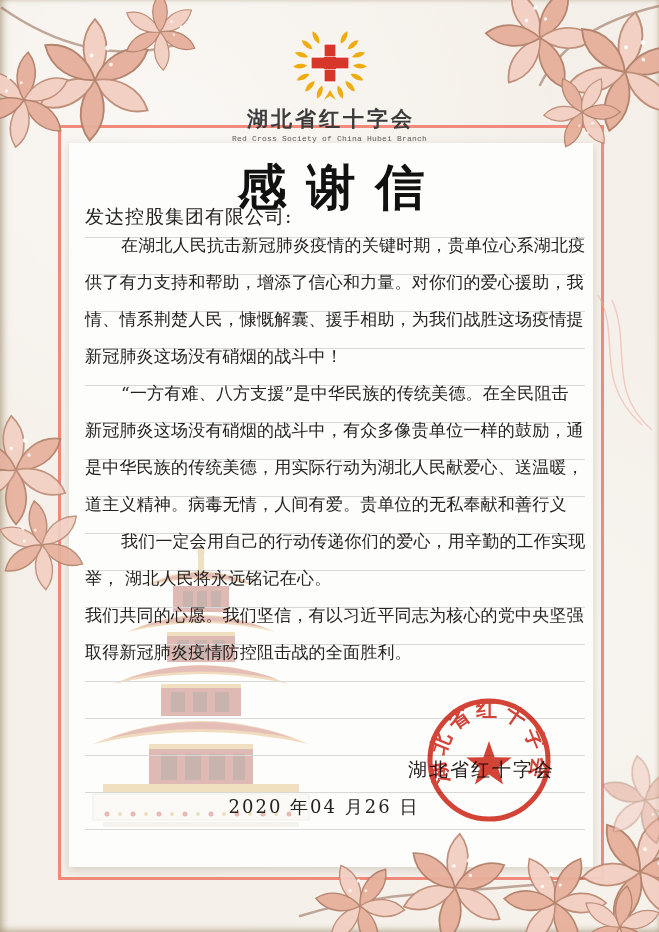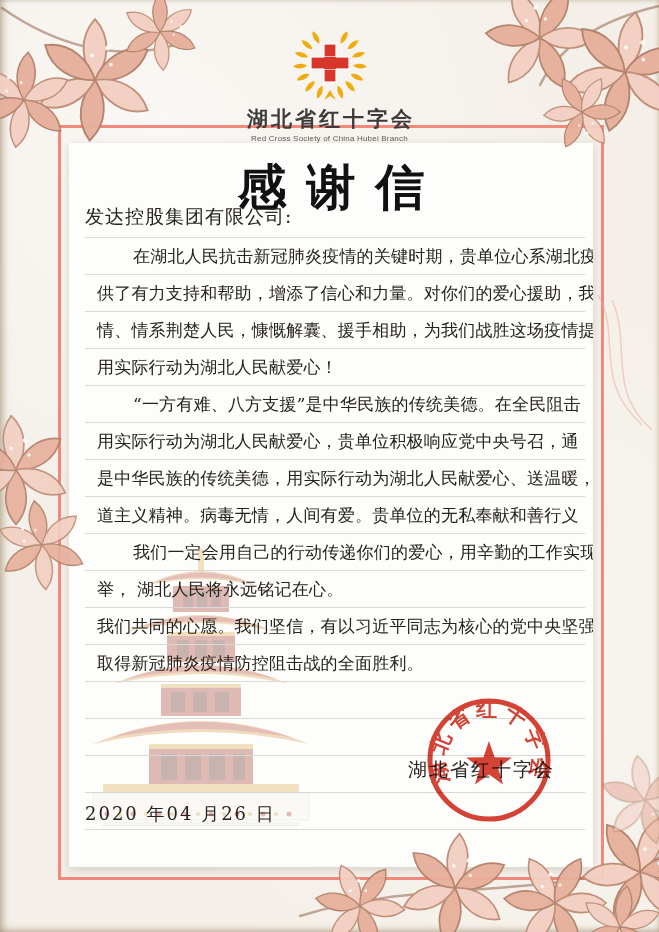--- a/index.html
+++ b/index.html
@@ -19,39 +19,39 @@
       inset 7px 0 7px -4px rgba(150,128,92,.55),
       inset -4px 0 5px -3px rgba(150,128,92,.35),
       inset 0 -6px 6px -4px rgba(150,128,92,.5),
       inset 0 3px 4px -3px rgba(150,128,92,.3);
   }
   
   .logo-block{position:absolute;top:24px;left:0;width:659px;display:flex;flex-direction:column;align-items:center;z-index:6;}
   .logo-block svg{display:block;}
   .org-name{margin-top:3px;font-family:"DejaVu Sans","Liberation Sans",sans-serif;font-weight:bold;
     font-size:21px;letter-spacing:3px;color:#3b3b3b;text-indent:3px;}
-  .org-name-en{margin-top:1px;font-family:Liberation Sans, sans-serif;
+  .org-name-en{margin-top:1px;font-family:Liberation Mono, monospace;
     font-size:8px;color:#5d5a57;letter-spacing:.2px;}
   
   .frame{position:absolute;left:58px;top:125px;width:546px;height:755px;border:3px solid var(--frame);z-index:1;}
   .paper{position:absolute;left:69px;top:143px;width:524px;height:724px;background:var(--paper);
     box-shadow:0 3px 9px rgba(110,90,70,.22);z-index:2;overflow:hidden;}
   .rule-lines{position:absolute;left:16px;right:8px;top:58px;height:630px;
     background:repeating-linear-gradient(to bottom, transparent 0 36px, var(--rule) 36px 37px);}
   .letter-title{position:absolute;left:0;top:12px;width:100%;text-align:center;
     font-size:49px;font-weight:bold;letter-spacing:20px;text-indent:20px;color:#111;}
   .salutation{position:absolute;left:16px;top:59px;height:28px;line-height:28px;
     font-size:19px;color:var(--ink);letter-spacing:1px;}
-  .rows{position:absolute;left:16px;top:95px;width:498px;margin-left:12px;}
+  .rows{position:absolute;left:16px;top:84px;width:498px;}
   .row{height:37px;line-height:37px;font-size:17px;letter-spacing:.2px;color:var(--ink);white-space:nowrap;}
   .row.indent{text-indent:36px;}
   .signature{position:absolute;left:16px;top:608px;width:498px;height:37px;line-height:37px;
     text-align:right;padding-right:28px;font-size:19px;letter-spacing:2px;color:var(--ink);}
   .dateline{position:absolute;left:16px;top:645px;width:498px;height:37px;line-height:37px;
-    text-align:left;padding-right:20px;font-size:18px;letter-spacing:2px;color:var(--ink);margin-top:7px;}
+    text-align:center;padding-right:20px;font-size:18px;letter-spacing:2px;color:var(--ink);}
   
   .seal{position:absolute;left:423px;top:694px;width:132px;height:132px;z-index:4;
     mix-blend-mode:multiply;opacity:.88;pointer-events:none;filter:blur(.2px);}
   .seal-ring{stroke:var(--seal-red);}
   .seal-star{fill:var(--seal-red);}
   .seal-text{fill:var(--seal-red);font-family:"DejaVu Sans","Liberation Sans",sans-serif;
     font-size:21px;font-weight:bold;letter-spacing:5px;}
   
   .decor{position:absolute;left:0;top:0;width:659px;height:932px;z-index:5;pointer-events:none;}
   .p1{fill:var(--flower-light);stroke:#bd8a74;stroke-width:1;}
@@ -142,25 +142,25 @@
     <div class="salutation">发达控股集团有限公司:</div>
 
     <div class="rows">
 
         <div class="row indent">在湖北人民抗击新冠肺炎疫情的关键时期，贵单位心系湖北疫</div>
 
         <div class="row">供了有力支持和帮助，增添了信心和力量。对你们的爱心援助，我</div>
 
         <div class="row">情、情系荆楚人民，慷慨解囊、援手相助，为我们战胜这场疫情提</div>
 
-        <div class="row">用实际行动为湖北人民献爱心！</div>
+        <div class="row">新冠肺炎这场没有硝烟的战斗中！</div>
 
         <div class="row indent">“一方有难、八方支援”是中华民族的传统美德。在全民阻击</div>
 
-        <div class="row">用实际行动为湖北人民献爱心，贵单位积极响应党中央号召，通</div>
+        <div class="row">新冠肺炎这场没有硝烟的战斗中，有众多像贵单位一样的鼓励，通</div>
 
         <div class="row">是中华民族的传统美德，用实际行动为湖北人民献爱心、送温暖，</div>
 
 
         <div class="row">道主义精神。病毒无情，人间有爱。贵单位的无私奉献和善行义</div>
 
         <div class="row indent">我们一定会用自己的行动传递你们的爱心，用辛勤的工作实现</div>
 
         <div class="row">举， 湖北人民将永远铭记在心。</div>
 

